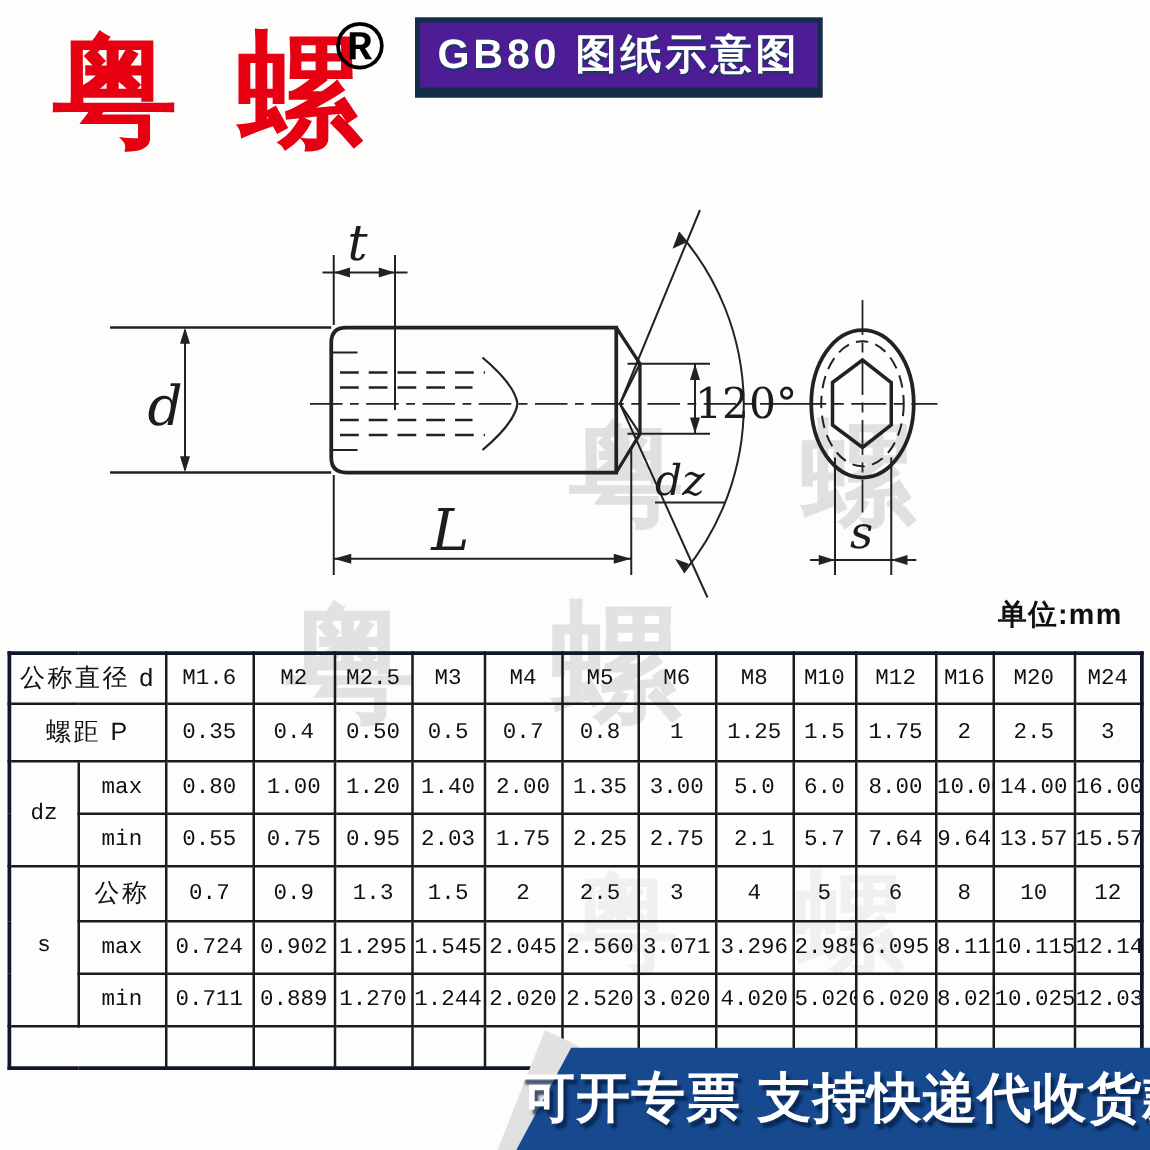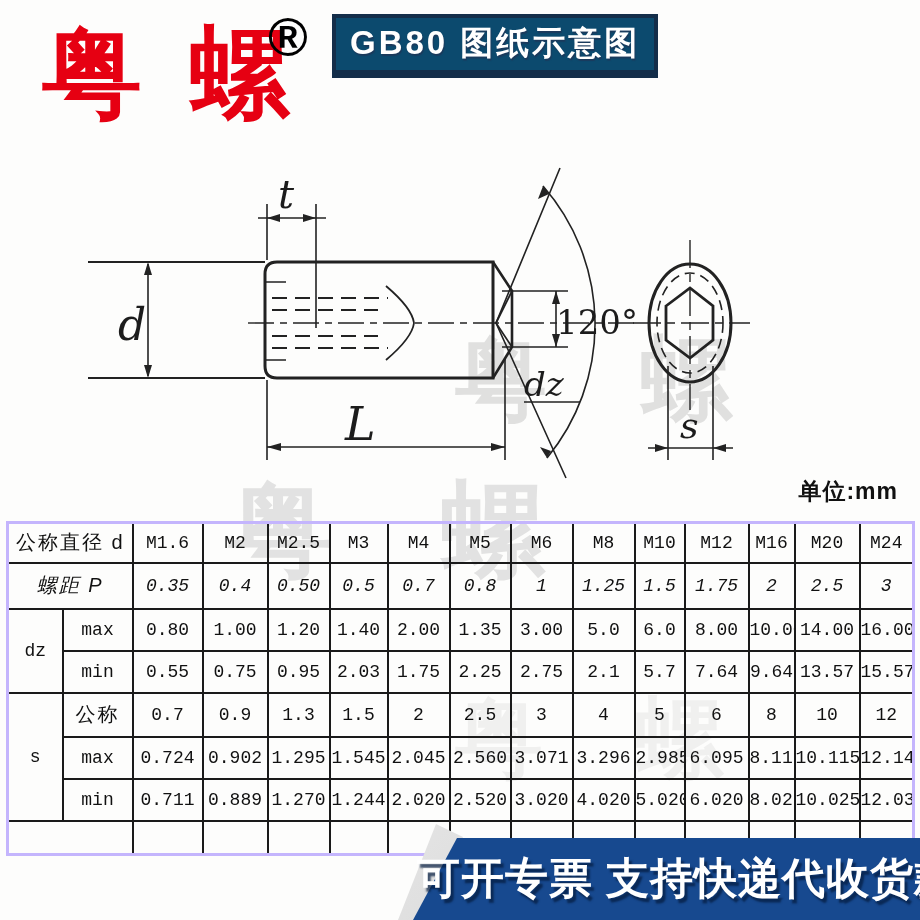--- a/index.html
+++ b/index.html
@@ -3,21 +3,21 @@
 <meta charset="utf-8">
 <style>
   html,body{margin:0;padding:0;background:#e8e8e8;}
   .page{position:relative;width:920px;height:920px;background:#fdfdfc;overflow:hidden;
         font-family:"Liberation Sans",sans-serif;color:#111;}
 
   
   .logo{position:absolute;left:42px;top:18px;font-size:100px;line-height:110px;
         font-weight:900;color:#e60012;letter-spacing:10px;white-space:nowrap;}
   .reg{position:absolute;left:268px;top:6px;font-size:54px;font-weight:700;color:#000;}
-  .title-banner{position:absolute;left:332px;top:14px;background:#0c4a6e;
+  .title-banner{position:absolute;left:332px;top:14px;background:#4c1d95;
         border:4px solid #142e4a;border-bottom-width:8px;padding:3px 14px 4px 14px;
         color:#fff;font-size:33px;font-weight:700;letter-spacing:3px;white-space:nowrap;
         text-shadow:1px 2px 1px #1b3a5c;}
 
   
   .wm{position:absolute;color:#b9b9b9;font-weight:700;white-space:nowrap;pointer-events:none;}
   .wm1{left:455px;top:318px;font-size:92px;opacity:.42;letter-spacing:34px;}
   .wm2{left:228px;top:462px;font-size:104px;opacity:.38;letter-spacing:40px;}
   .wm3{left:455px;top:680px;font-size:88px;opacity:.18;letter-spacing:34px;}
 
@@ -26,21 +26,21 @@
   .drawing text{fill:#1c1c1c;}
   .dimlabel{font-family:"DejaVu Serif",serif;font-style:italic;}
   .anglabel{font-family:"DejaVu Serif",serif;}
 
   
   .unit{position:absolute;right:22px;top:476px;font-size:23px;font-weight:700;letter-spacing:1px;}
 
   
   .table-wrap{position:absolute;left:6px;top:521px;width:908px;}
   table.spec{border-collapse:collapse;table-layout:fixed;width:906px;background:transparent;}
-  table.spec{border:3px solid #c4b5fd;}
+  table.spec{border:3px solid #0f172a;}
   table.spec td{border:2px solid #1a1a1a;text-align:center;vertical-align:middle;
         padding:0;overflow:hidden;}
   .num{font-family:"Liberation Mono","DejaVu Sans Mono",monospace;font-size:18px;color:#111;}
   .cjk{font-family:"Liberation Sans",sans-serif;font-size:20px;letter-spacing:2px;color:#111;}
   td.bb4{border-bottom:5px double #111;}
   td.bb3{border-bottom:3px solid #111;}
 
   
   .footer{position:absolute;left:0;top:820px;width:920px;height:100px;}
   .free-sample{position:absolute;left:6px;top:0;height:100px;line-height:102px;
@@ -170,21 +170,21 @@
             <td class="num">M4</td>
             <td class="num">M5</td>
             <td class="num">M6</td>
             <td class="num">M8</td>
             <td class="num">M10</td>
             <td class="num">M12</td>
             <td class="num">M16</td>
             <td class="num">M20</td>
             <td class="num">M24</td>
           </tr>
-          <tr style="height: 46px; font-style: italic;">
+          <tr style="height: 46px;">
             <td class="cjk bb4" colspan="2">螺距 P</td>
             <td class="num bb4">0.35</td>
             <td class="num bb4">0.4</td>
             <td class="num bb4">0.50</td>
             <td class="num bb4">0.5</td>
             <td class="num bb4">0.7</td>
             <td class="num bb4">0.8</td>
             <td class="num bb4">1</td>
             <td class="num bb4">1.25</td>
             <td class="num bb4">1.5</td>

